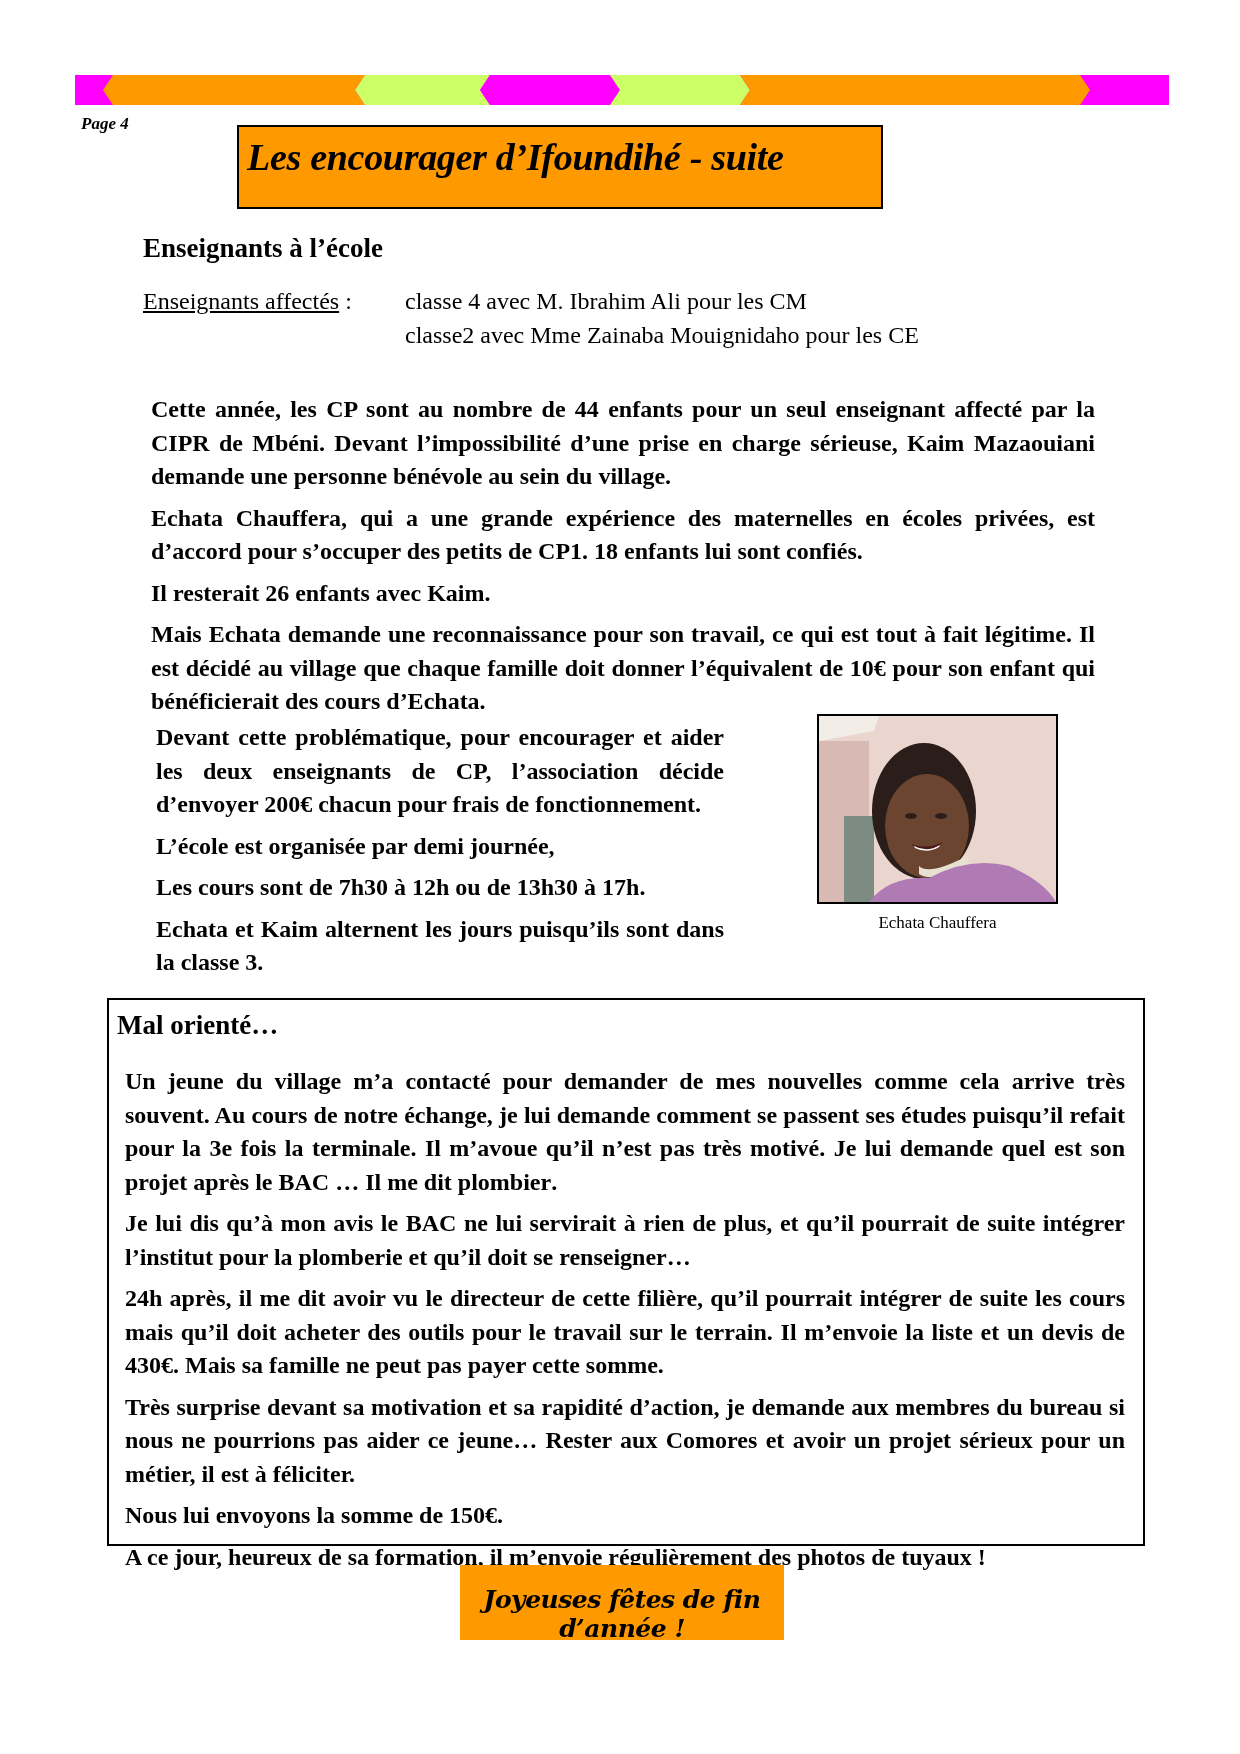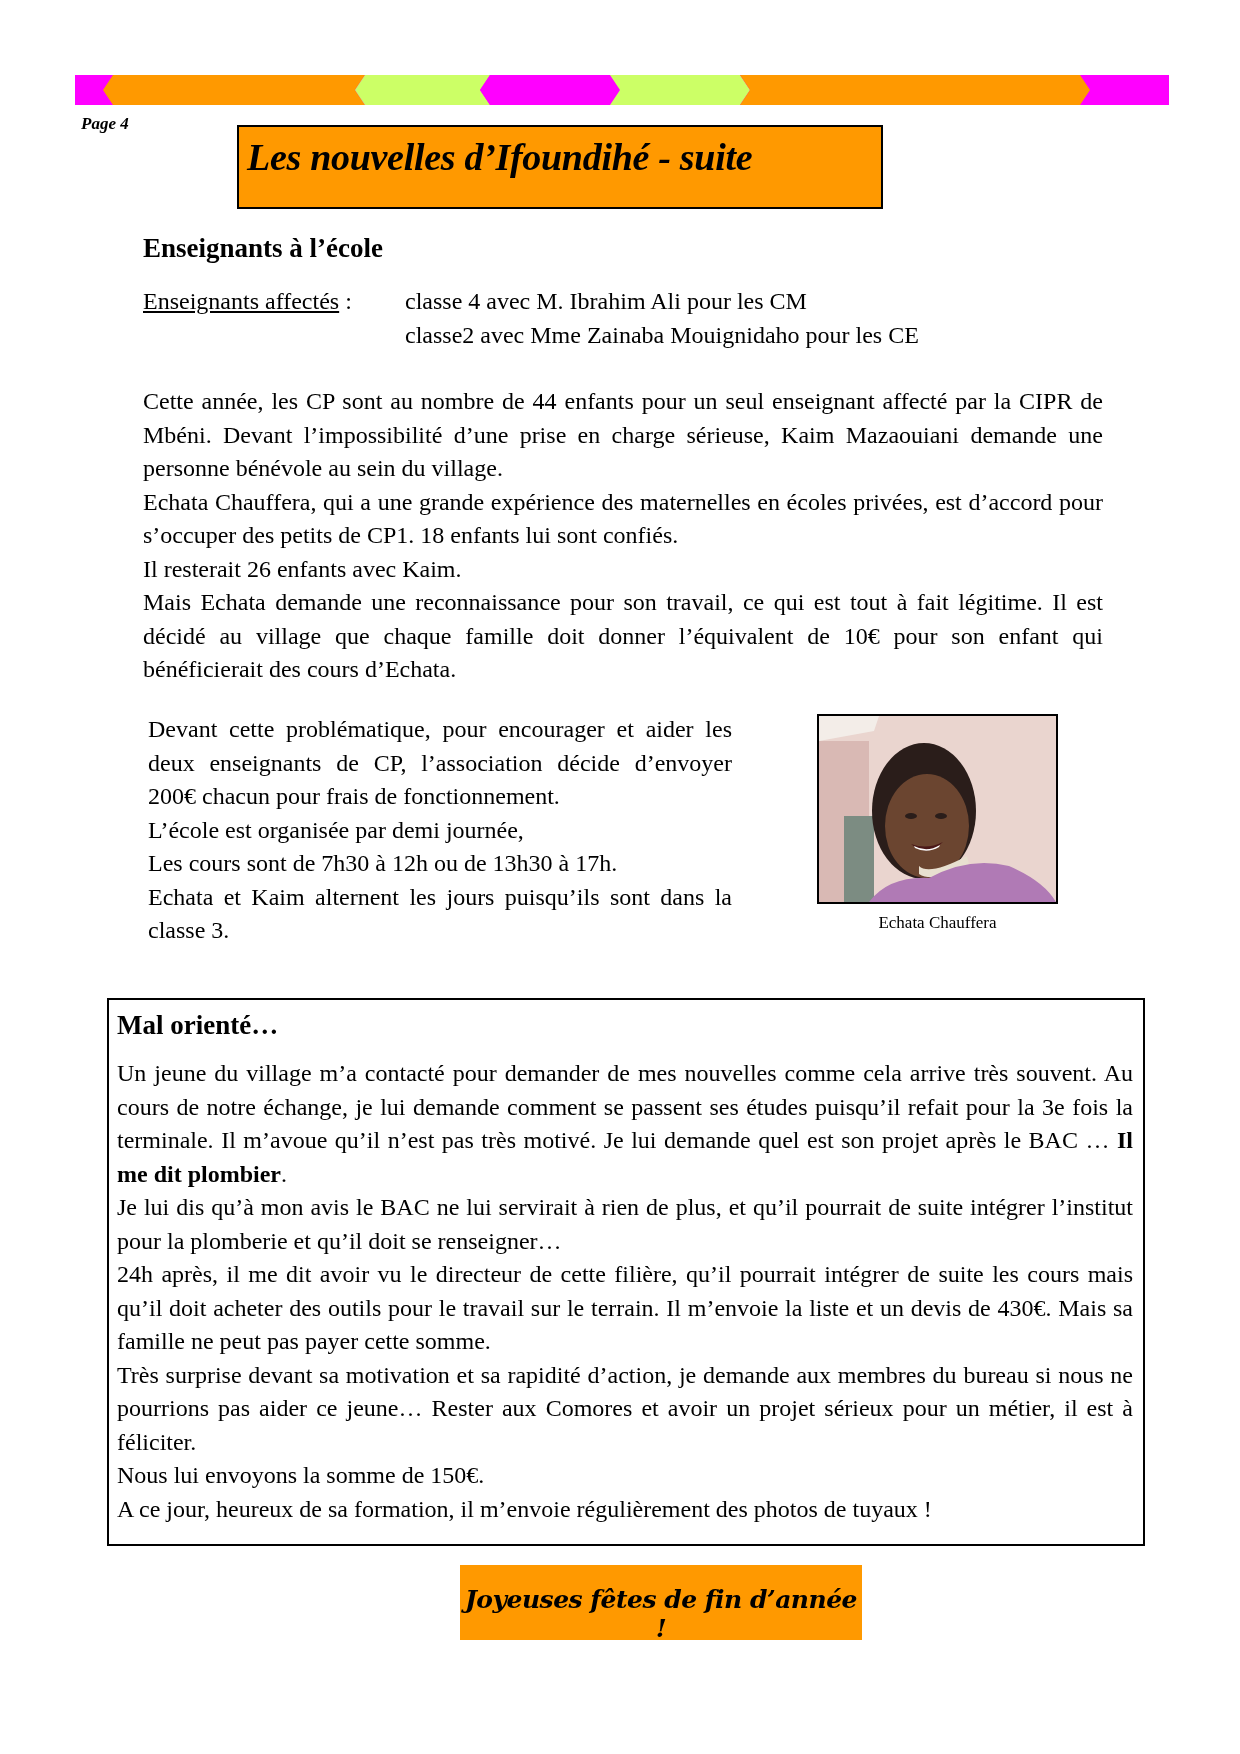--- a/index.html
+++ b/index.html
@@ -8,46 +8,46 @@
     .page-label { position: absolute; left: 81px; top: 114px; font-weight: bold; font-size: 17px; font-style: italic; }
     .title-box { position: absolute; left: 237px; top: 125px; width: 646px; height: 84px; background: #ff9900; border: 2px solid #000; box-sizing: border-box; }
     .title-text { position: absolute; left: 8px; top: 8px; font-size: 38px; font-style: italic; font-weight: bold; white-space: nowrap; letter-spacing: -0.3px; }
     .section-heading { position: absolute; left: 143px; top: 233px; font-size: 27px; font-weight: bold; }
     .body-text { font-size: 24px; line-height: 33.5px; }
     .assign { position: absolute; left: 143px; top: 285px; width: 960px; }
     .assign-row { display: flex; white-space: nowrap; }
     .assign-label { width: 262px; flex: none; }
     .assign-label u { text-decoration: underline; text-align: right; }
     .para1 { position: absolute; left: 143px; top: 385px; width: 960px; text-align: justify; }
-    .para1 p, .para2 p, .box-body p { margin: 0; }
+    .para1 p, .para2 p, .box-body p { margin: 8px; font-weight: bold; }
     .para2 { position: absolute; left: 148px; top: 713px; width: 584px; text-align: justify; }
     .photo-frame { position: absolute; left: 817px; top: 714px; width: 241px; height: 190px; border: 2px solid #000; box-sizing: border-box; overflow: hidden; background: #e9d3cc; }
     .photo-caption { position: absolute; left: 817px; top: 913px; width: 241px; text-align: center; font-size: 17px; }
     .mal-box { position: absolute; left: 107px; top: 998px; width: 1038px; height: 548px; border: 2.5px solid #000; box-sizing: border-box; }
     .mal-heading { position: absolute; left: 8px; top: 10px; font-size: 27px; font-weight: bold; }
     .box-body { position: absolute; left: 8px; top: 57px; width: 1016px; text-align: justify; }
-    .greet-box { position: absolute; left: 460px; top: 1565px; width: 402px; height: 75px; background: #ff9900; }
+    .greet-box { position: absolute; left: 460px; top: 1565px; width: 324px; height: 75px; background: #ff9900; }
     .greet-text { position: absolute; left: 0; right: 0; top: 20px; text-align: center; font-size: 25px; font-style: italic; font-weight: bold; font-family: "DejaVu Serif", serif; letter-spacing: -0.5px; }
   </style>
 </head>
 <body>
 
 <svg class="banner" viewBox="0 0 1094 30" preserveAspectRatio="none">
   <rect x="0" y="0" width="1094" height="30" fill="#ff00ff"></rect>
   <polygon points="38,0 290,0 280,15 290,30 38,30 28,15" fill="#ff9900"></polygon>
   <polygon points="290,0 415,0 405,15 415,30 290,30 280,15" fill="#ccff66"></polygon>
   <polygon points="415,0 535,0 545,15 535,30 415,30 405,15" fill="#ff00ff"></polygon>
   <polygon points="535,0 665,0 675,15 665,30 535,30 545,15" fill="#ccff66"></polygon>
   <polygon points="665,0 1005,0 1015,15 1005,30 665,30 675,15" fill="#ff9900"></polygon>
 </svg>
 
 <div class="page-label">Page 4</div>
 
 <div class="title-box">
-  <div class="title-text">Les nouvelles d’Ifoundihé - suite</div>
+  <div class="title-text">Les encourager d’Ifoundihé - suite</div>
 </div>
 
 <div class="section-heading">Enseignants à l’école</div>
 
 <div class="assign body-text">
   <div class="assign-row">
     <span class="assign-label"><u>Enseignants affectés</u><span> : </span></span>
     <span>classe 4 avec M. Ibrahim Ali pour les CM</span>
   </div>
   <div class="assign-row">

